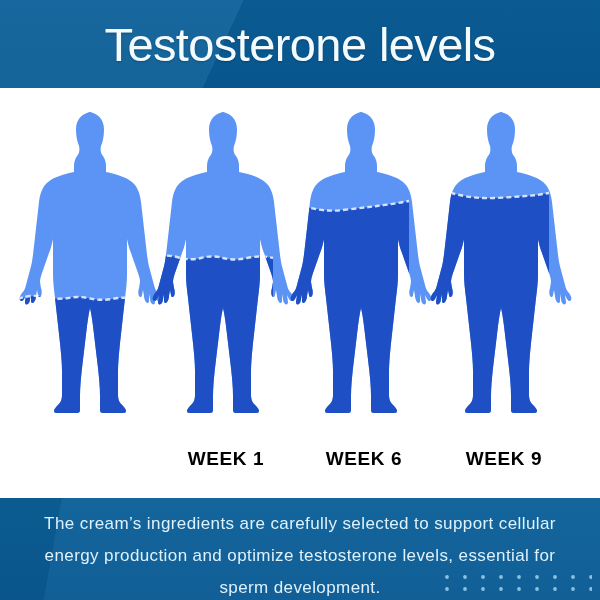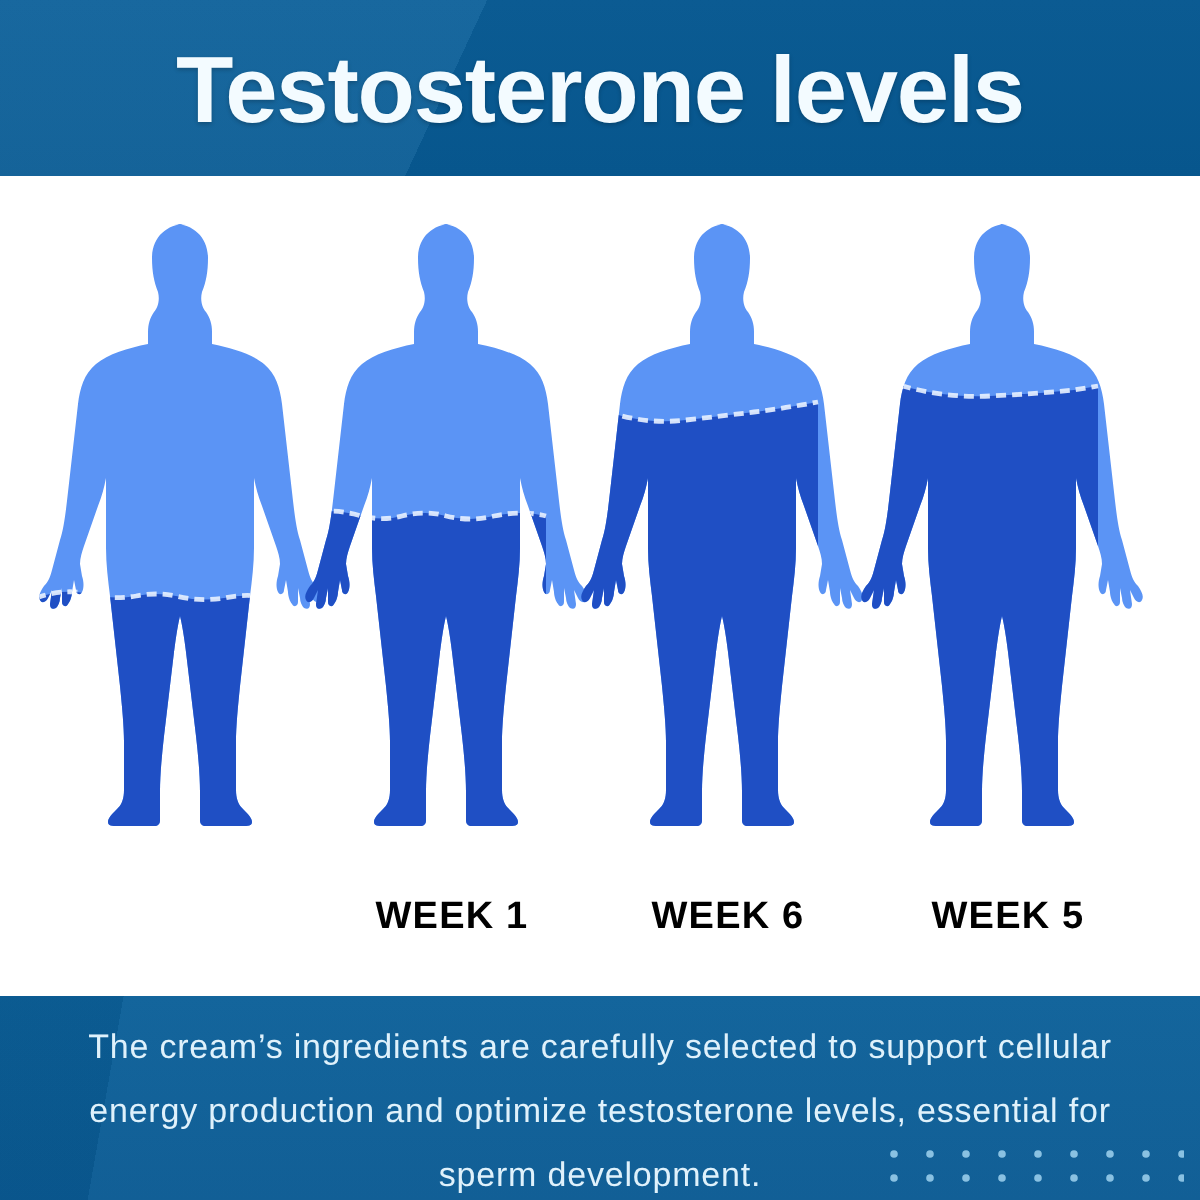--- a/index.html
+++ b/index.html
@@ -34,21 +34,21 @@
       linear-gradient(115deg, rgba(255,255,255,0.055) 0%, rgba(255,255,255,0.055) 38%, rgba(0,0,0,0.045) 38%, rgba(0,0,0,0.045) 100%),
       linear-gradient(180deg, #0b5f99 0%, #075a93 100%);
     display: flex;
     align-items: center;
     justify-content: center;
     box-sizing: border-box;
   }
   .header-title {
     color: #f3fbff;
     font-size: 47px;
-    font-weight: bold;
+    font-weight: normal;
     letter-spacing: -0.6px;
     line-height: 1;
     text-shadow: 0 1px 2px rgba(0,0,0,0.22);
     white-space: nowrap;
   }
 
   
   .figures-area {
     position: absolute;
     left: 0;
@@ -319,21 +319,21 @@
           </clipPath>
         </defs>
         <rect x="0" y="0" width="150" height="330" fill="#5b94f5" clip-path="url(#bodyclip3)"></rect>
         <path d="M0 76 q12 8 26 12 q20 5 40 4 q22 -1 42 -3 q6 -1 12 -2 l0 245 l-120 0 Z" fill="#1f4fc4" clip-path="url(#bodyclip3)"></path>
         <path d="M0 76 q12 8 26 12 q20 5 40 4 q22 -1 42 -3 q6 -1 12 -2" fill="none" stroke="#e8f1ff" stroke-width="2.4" stroke-dasharray="5 3" clip-path="url(#bodyclip3)" opacity="0.9"></path>
       </svg>
     </div>
 
     <div class="week-label wl-1">WEEK 1</div>
     <div class="week-label wl-2">WEEK 6</div>
-    <div class="week-label wl-3">WEEK 5</div>
+    <div class="week-label wl-3">WEEK 9</div>
   </div>
 
   <div class="footer-band">
     <div class="footer-text">The cream’s ingredients are carefully selected to support cellular energy production and optimize testosterone levels, essential for sperm development.</div>
     <svg class="dot-grid" viewBox="0 0 150 26">
       <g fill="#9fd3f0" opacity="0.85">
         <circle cx="5" cy="8" r="1.9"></circle>
           <circle cx="23" cy="8" r="1.9"></circle>
         <circle cx="41" cy="8" r="1.9"></circle>
           <circle cx="59" cy="8" r="1.9"></circle>

